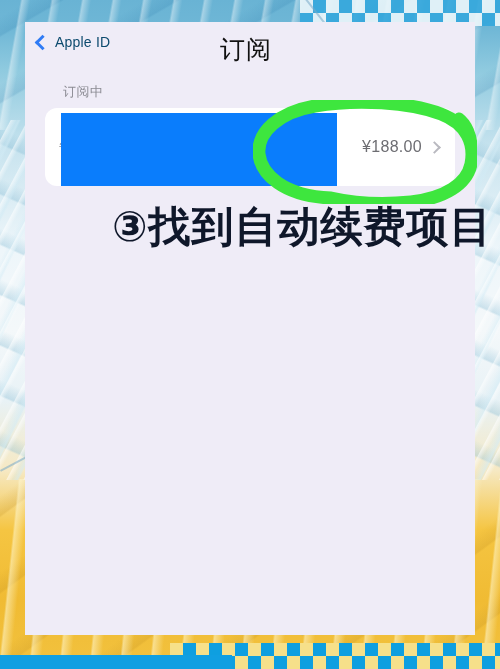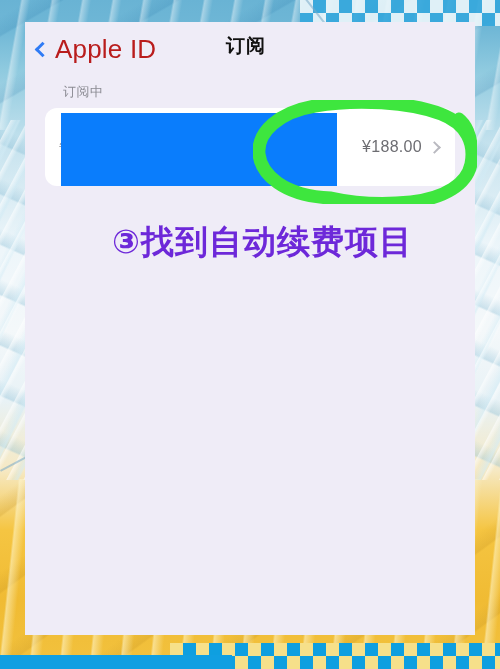--- a/index.html
+++ b/index.html
@@ -129,41 +129,41 @@
     position: relative;
     height: 52px;
   }
   .back-button {
     position: absolute;
     left: 12px;
     top: 12px;
     display: flex;
     align-items: center;
     gap: 4px;
-    color: #b91c1c;
-    font-size: 26px;
+    color: #0c4a6e;
+    font-size: 14px;
     letter-spacing: .2px;
     cursor: pointer;
   }
   .chev-left {
     display: inline-block;
     width: 11px;
     height: 11px;
     border-left: 3px solid #2f7bf5;
     border-bottom: 3px solid #2f7bf5;
     transform: rotate(45deg);
     margin-right: 3px;
   }
   .nav-title {
     position: absolute;
     left: 0; right: 8px;
     top: 11px;
     text-align: center;
-    font-size: 19px;
-    font-weight: bold;
+    font-size: 25px;
+    font-weight: normal;
     color: #111;
     letter-spacing: 1px;
   }
 
   
   .section-label {
     font-size: 13px;
     color: #8b8b93;
     padding: 9px 0 7px 38px;
     letter-spacing: .5px;
@@ -227,25 +227,25 @@
     left: 253px;
     top: 100px;
     width: 224px;
     height: 104px;
     z-index: 20;
     pointer-events: none;
   }
   .annot-text {
     position: absolute;
     left: 112px;
-    top: 220px;
+    top: 199px;
     z-index: 21;
-    font-size: 33px;
+    font-size: 42px;
     font-weight: bold;
-    color: #6d28d9;
+    color: #0f172a;
     letter-spacing: 1px;
     white-space: nowrap;
     font-family: "DejaVu Sans", "Liberation Sans", sans-serif;
   }
 </style>
 </head>
 <body>
 
 <div id="root">
 

